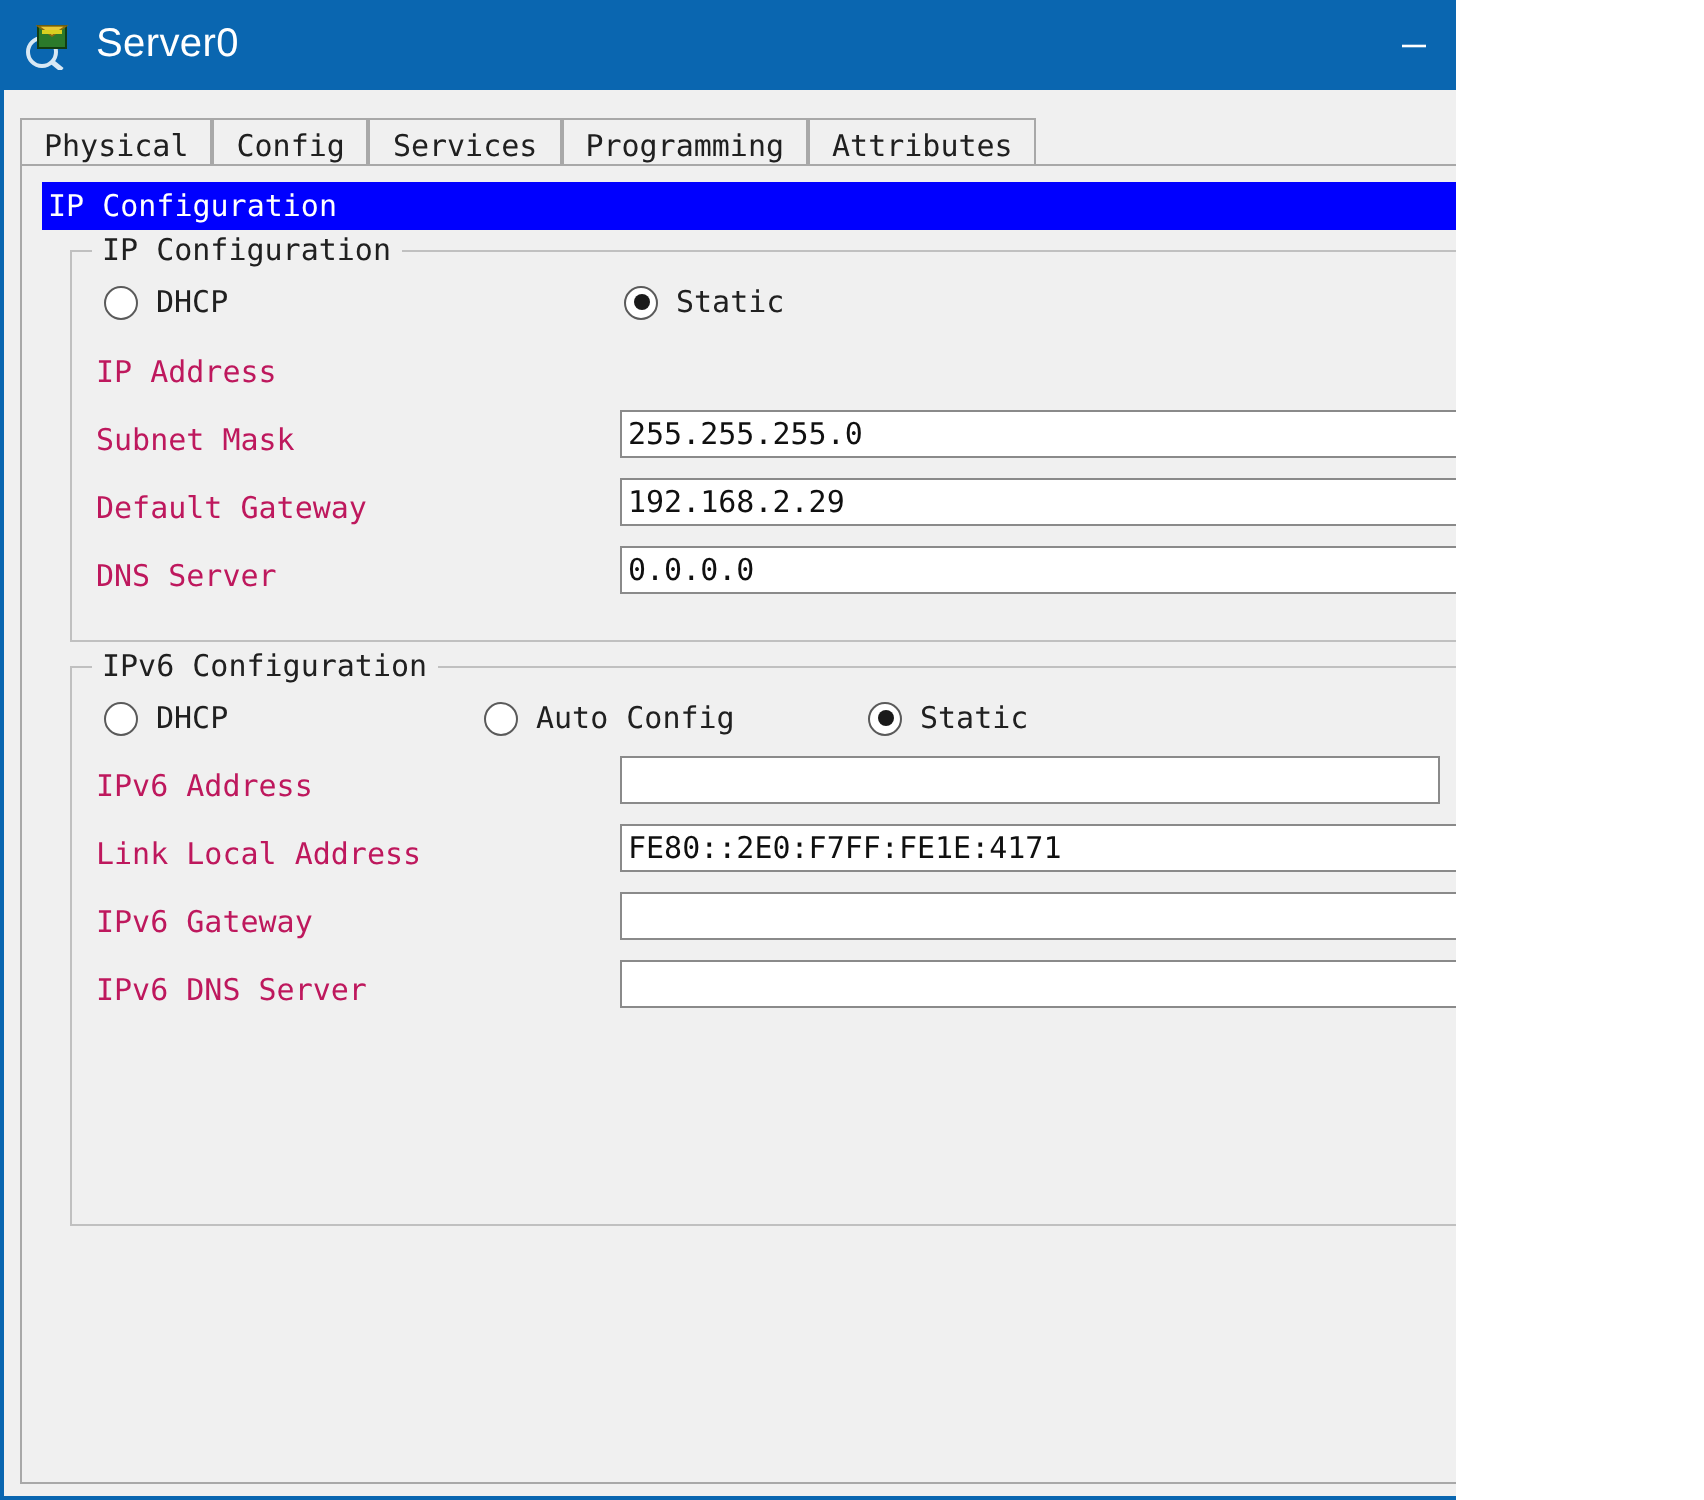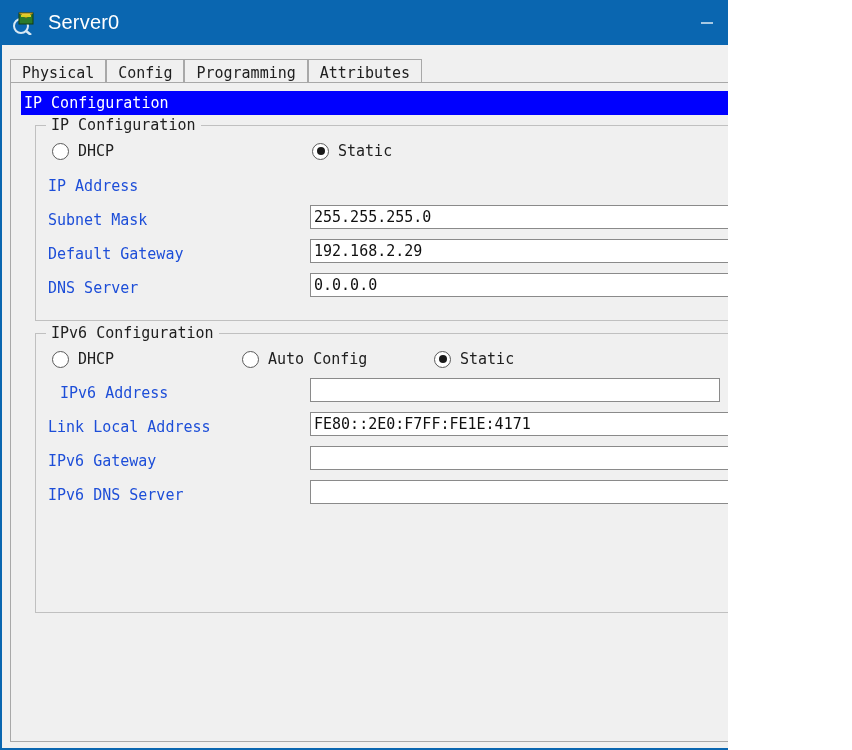--- a/index.html
+++ b/index.html
@@ -174,21 +174,21 @@
     white-space: nowrap;
   }
   #group-ipv4 { left: 24px; top: 42px; width: 800px; height: 196px; }
   #group-ipv6 { left: 24px; top: 250px; width: 800px; height: 280px; }
 
   
   .field-label {
     position: absolute;
     font-family: "DejaVu Sans Mono", monospace;
     font-size: 15px;
-    color: #1d4ed8;
+    color: #be185d;
     white-space: nowrap;
   }
   .text-input {
     position: absolute;
     background: #ffffff;
     border: 1px solid #8a8a8a;
     box-sizing: border-box;
     font-family: "DejaVu Sans Mono", monospace;
     font-size: 15px;
     color: #101010;
@@ -288,20 +288,21 @@
         </svg>
       </div>
     </div>
   </div>
 
   <div class="window-body">
 
     <div class="tabstrip">
       <div class="tab">Physical</div>
       <div class="tab">Config</div>
+      <div class="tab">Services</div>
       <div class="tab">Programming</div>
       <div class="tab">Attributes</div>
     </div>
 
     <div class="panel">
 
       <div class="inner-caption">
         <div class="inner-caption-title">IP Configuration</div>
         <div class="caption-close">X</div>
       </div>
@@ -339,21 +340,21 @@
         </div>
         <div class="radio" style="left:206px; top:16px;">
           <span class="radio-mark"></span>
           <span class="radio-label">Auto Config</span>
         </div>
         <div class="radio" style="left:398px; top:16px;">
           <span class="radio-mark checked"></span>
           <span class="radio-label">Static</span>
         </div>
 
-        <div class="field-label" style="left:24px; top:50px;">IPv6 Address</div>
+        <div class="field-label" style="left:12px; top:50px;">IPv6 Address</div>
         <div class="text-input" style="left:274px; top:44px; width:410px;"></div>
         <div class="slash" style="left:693px; top:48px;">/</div>
         <div class="text-input" style="left:708px; top:44px; width:78px;"></div>
 
         <div class="field-label" style="left:12px; top:84px;">Link Local Address</div>
         <div class="text-input" style="left:274px; top:78px; width:512px;">FE80::2E0:F7FF:FE1E:4171</div>
 
         <div class="field-label" style="left:12px; top:118px;">IPv6 Gateway</div>
         <div class="text-input" style="left:274px; top:112px; width:512px;"></div>
 

